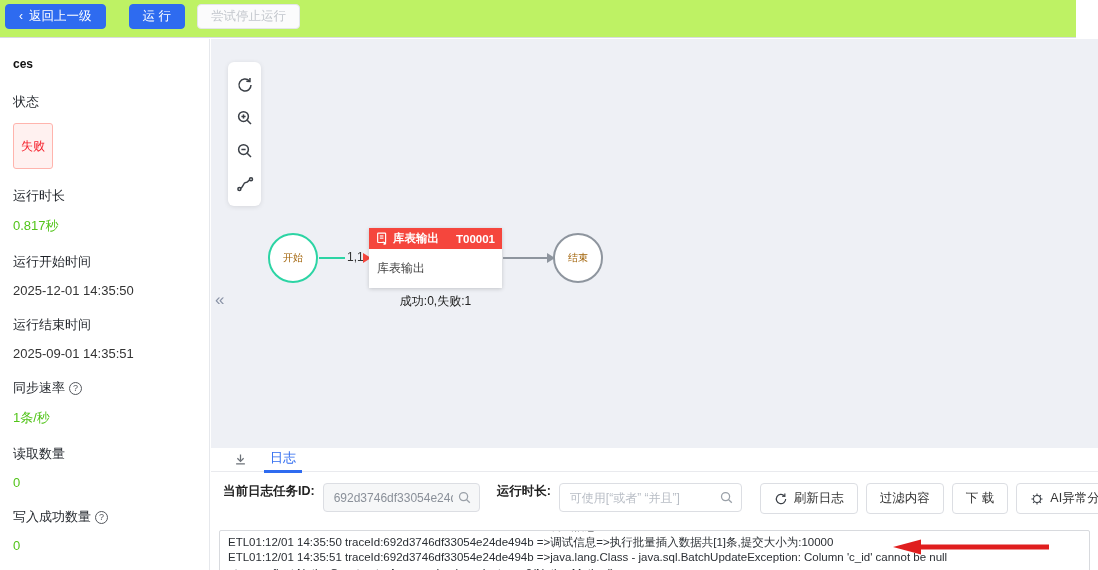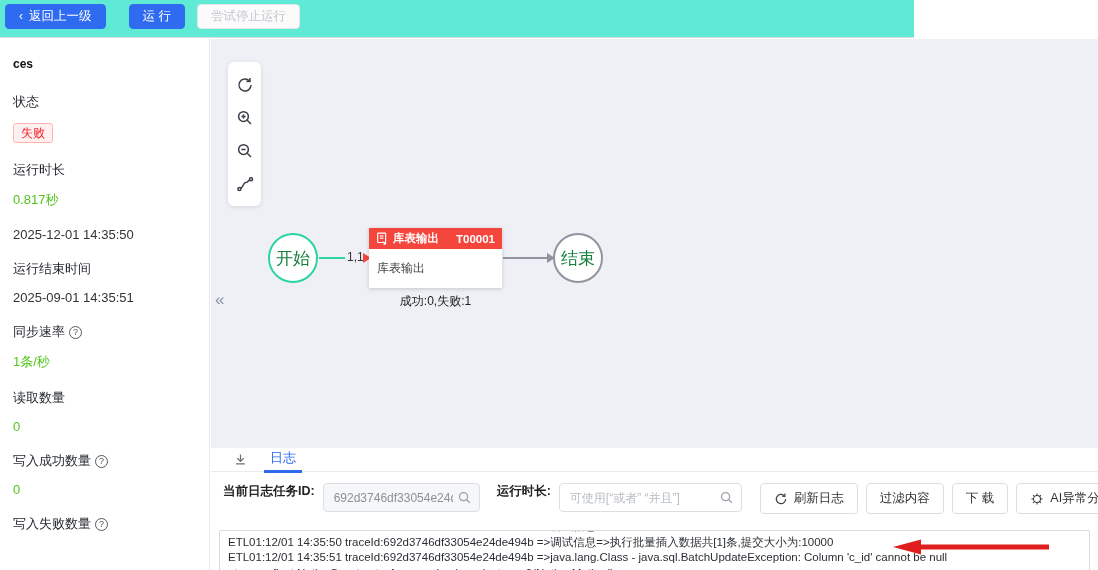--- a/index.html
+++ b/index.html
@@ -1,51 +1,51 @@
 <!DOCTYPE html>
 <html><head>
 <meta charset="utf-8">
 <style>
   * { margin:0; padding:0; box-sizing:border-box; }
   html,body { background:#fff; }
   body { font-family:"Liberation Sans","DejaVu Sans",sans-serif; }
   .app { position:relative; width:1098px; height:570px; overflow:hidden; background:#fff; }
 
   
-  .topbar { position:absolute; left:0; top:0; width:914px; height:38px;
-            background:#5eead4; border-bottom:1px solid #d8dbe0;
+  .topbar { position:absolute; left:0; top:0; width:1076px; height:38px;
+            background:#bef264; border-bottom:1px solid #d8dbe0;
             display:flex; align-items:flex-start; padding:4px 0 0 5px; }
   .btn { height:25px; border-radius:4px; font-size:12.5px; line-height:23px;
          padding:0 13px; cursor:pointer; border:1px solid transparent; white-space:nowrap; }
   .btn-primary { background:#2e6bf0; color:#fff; border-color:#2e6bf0; }
   .btn-disabled { background:#fbfbfc; color:#c2c6cc; border-color:#e3e5e9; cursor:not-allowed; }
   .chev { font-size:12px; margin-right:6px; }
   .mt23 { margin-left:23px; } .mt12 { margin-left:12px; }
 
   
   .sidebar { position:absolute; left:0; top:39px; width:210px; height:531px;
              background:#fff; border-right:1px solid #e6e8ec; padding:18px 14px 0 13px; overflow:hidden; }
   .side-title { font-size:12px; font-weight:bold; color:#111; margin-bottom:22px; }
   .f-label { font-size:13px; color:#1f2329; margin-bottom:12px; display:flex; align-items:center; gap:4px; }
   .f-value { font-size:13px; color:#333; margin-bottom:18px; }
   .v-green { color:#52c41a; }
   .badge-fail { display:inline-block; font-size:12px; color:#f5222d; background:#fff1f0;
-                border:1px solid #ffb4ad; border-radius:3px; padding:1px 7px; line-height:16px; }
+                border:1px solid #ffb4ad; border-radius:3px; padding:14px 7px; line-height:16px; }
   .qicon { width:13px; height:13px; border:1px solid #55585e; border-radius:50%;
            font-size:9px; line-height:11px; text-align:center; color:#55585e; display:inline-block; }
 
   
   .canvas { position:absolute; left:211px; top:39px; width:887px; height:409px; background:#eef0f5; }
   .tools { position:absolute; left:17px; top:23px; width:33px; background:#fff;
            border-radius:6px; box-shadow:0 1px 5px rgba(0,0,0,.10); padding:6px 0; }
   .tool { width:33px; height:33px; display:flex; align-items:center; justify-content:center; cursor:pointer; }
   .collapse { position:absolute; left:4px; top:251px; font-size:17px; color:#8a93a6; cursor:pointer; }
 
   .circle { position:absolute; width:50px; height:50px; border-radius:50%; background:#fff;
-            display:flex; align-items:center; justify-content:center; font-size:17px; color:#15803d; }
+            display:flex; align-items:center; justify-content:center; font-size:10px; color:#a16207; }
   .c-start { left:57px; top:194px; border:2px solid #2cd4a4; }
   .c-end   { left:342px; top:194px; border:2px solid #8e959e; }
   .edge { position:absolute; height:2px; }
   .e-teal { left:108px; top:218px; width:26px; background:#2cd4a4; }
   .e-gray { left:292px; top:218px; width:44px; background:#8e959e; }
   .edge-label { position:absolute; left:136px; top:211px; font-size:12px; color:#333; }
   .arr { position:absolute; width:0; height:0; border-top:5px solid transparent; border-bottom:5px solid transparent; }
   .arr-red  { left:152px; top:214px; border-left:8px solid #f5463d; }
   .arr-gray { left:336px; top:214px; border-left:8px solid #8e959e; }
 
@@ -99,20 +99,21 @@
 
   <div class="sidebar">
     <div class="side-title">ces</div>
 
     <div class="f-label">状态</div>
     <div class="f-value"><span class="badge-fail">失败</span></div>
 
     <div class="f-label">运行时长</div>
     <div class="f-value v-green">0.817秒</div>
 
+    <div class="f-label">运行开始时间</div>
     <div class="f-value">2025-12-01 14:35:50</div>
 
     <div class="f-label">运行结束时间</div>
     <div class="f-value">2025-09-01 14:35:51</div>
 
     <div class="f-label">
         <span>同步速率</span>
         <span class="qicon">?</span>
       </div>
     <div class="f-value v-green">1条/秒</div>

